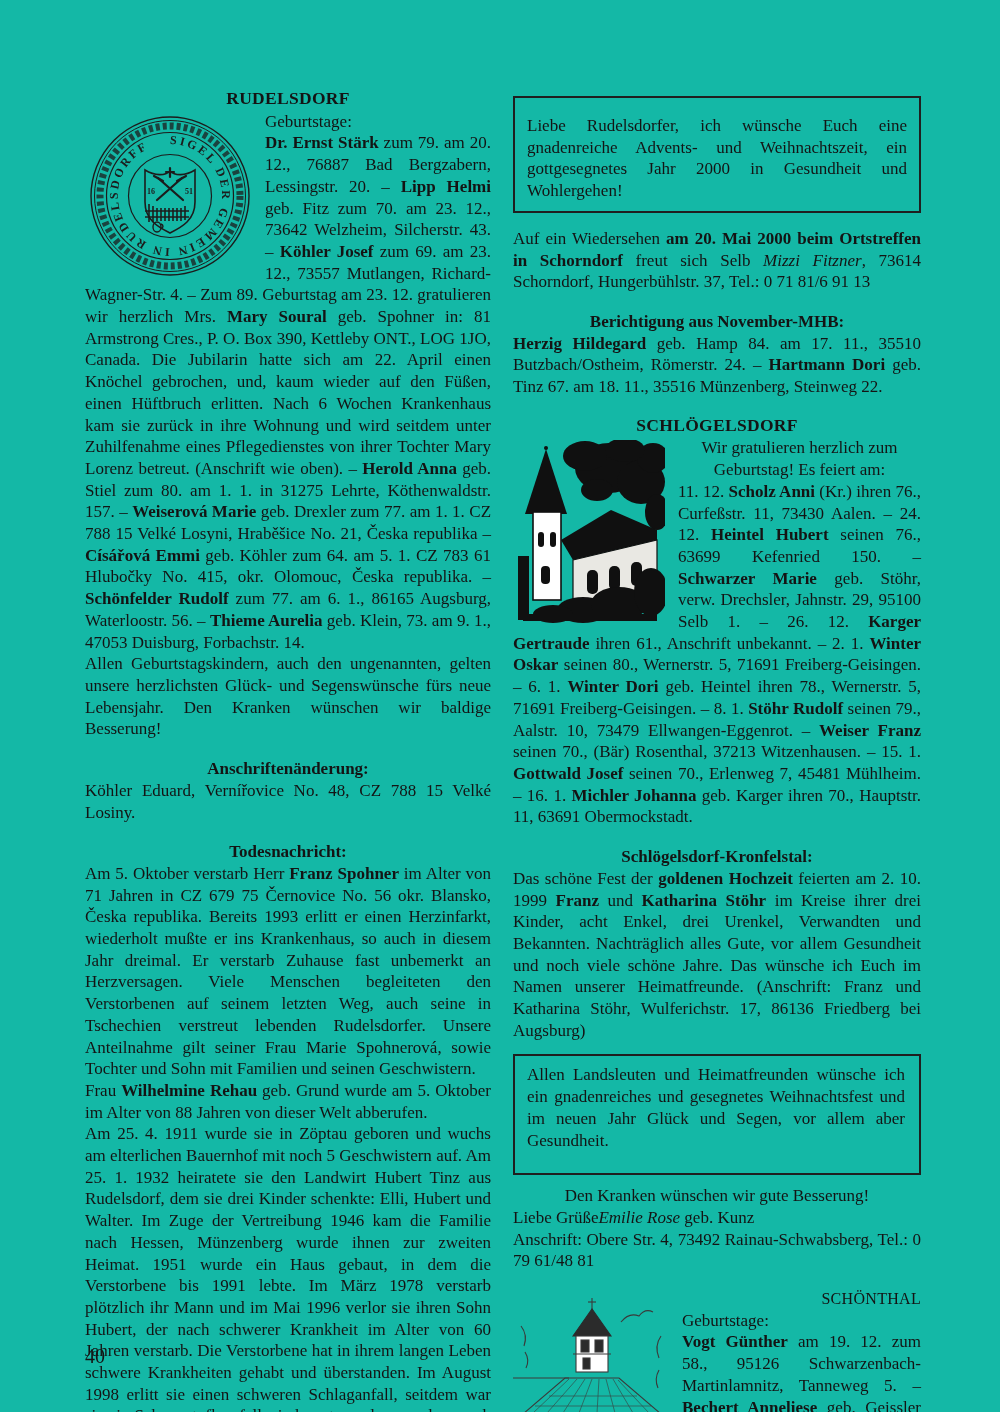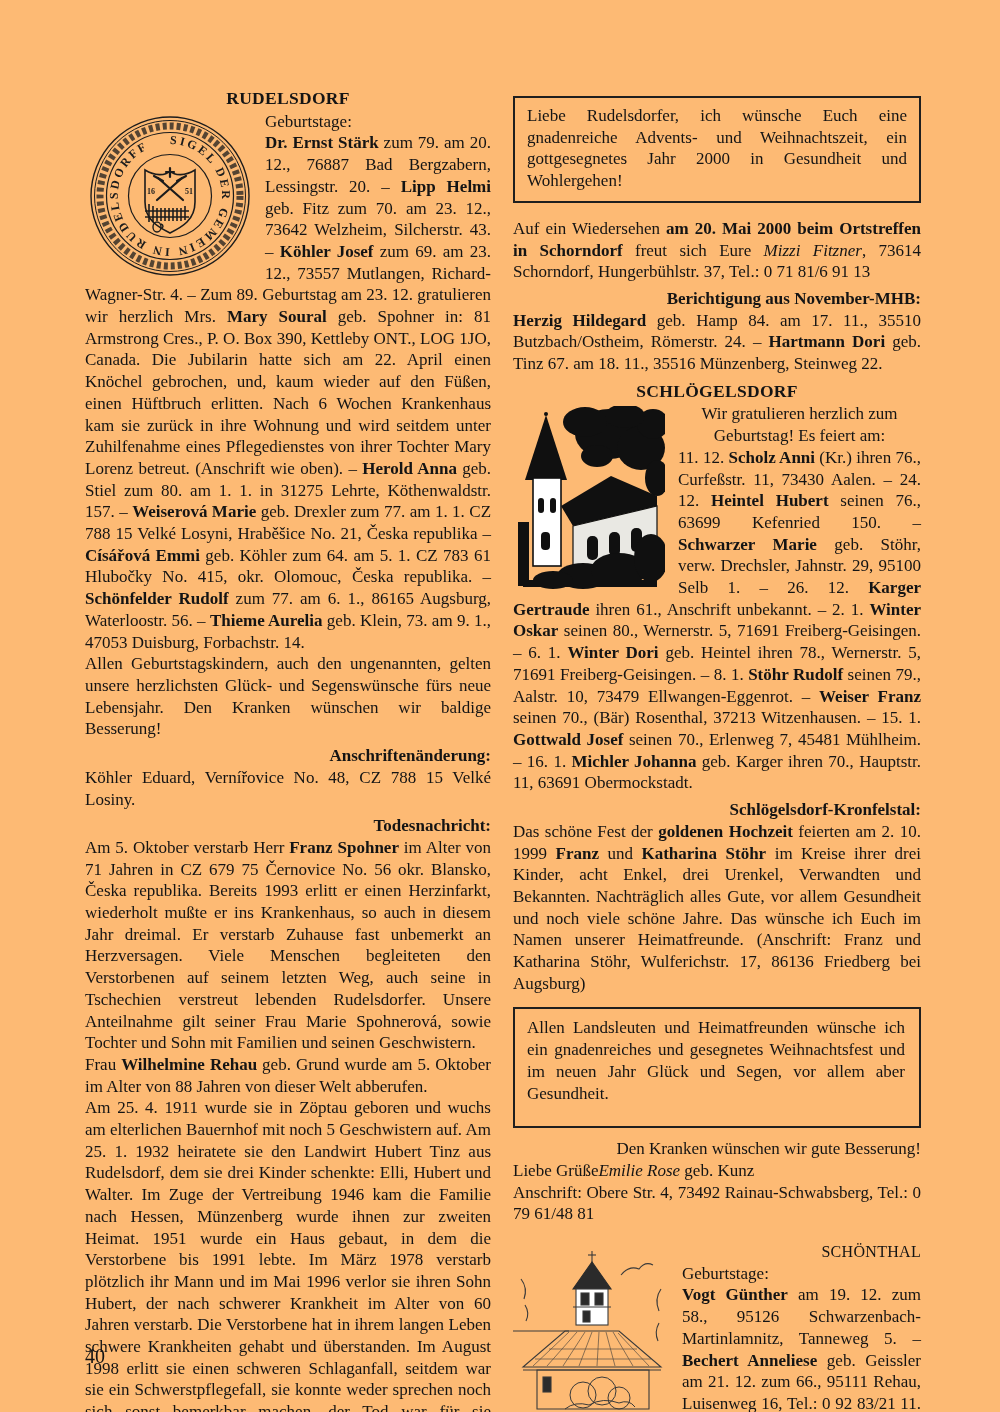--- a/index.html
+++ b/index.html
@@ -1,27 +1,27 @@
 <!DOCTYPE html>
 <html><head>
 <meta charset="utf-8">
 <style>
   html,body{margin:0;padding:0;background:#e8e8e8;}
   .page{
-    position:relative;width:1000px;height:1412px;background:#fdba74;
+    position:relative;width:1000px;height:1412px;background:#14b8a6;
     font-family:"Liberation Serif","DejaVu Serif",serif;color:#141414;
     overflow:hidden;
   }
   .col{position:absolute;font-size:17px;line-height:21.7px;text-align:justify;}
   .col-left{left:85px;top:88px;width:406px;}
   .col-right{left:513px;top:96px;width:408px;}
   .section-title{text-align:center;font-weight:700;font-size:17.5px;letter-spacing:.3px;margin:0 0 1px 0;}
   .p{margin:0;}
-  .bold-head{font-weight:700;margin:5px 0 0 0;text-align:right;}
-  .box{border:2px solid #1f1f1f;padding:7px 12px 9px 12px;margin:0 0 15px 0;}
+  .bold-head{font-weight:700;margin:18px 0 0 0;text-align:center;}
+  .box{border:2px solid #1f1f1f;padding:17px 12px 9px 12px;margin:0 0 15px 0;}
   .box2{border:2px solid #1f1f1f;padding:8px 14px 22px 12px;margin:13px 0 10px 0;}
   .seal{float:left;width:170px;height:164px;margin:3px 10px 0 0;}
   .church1{float:left;width:152px;height:186px;margin:3px 13px 2px 0;}
   .church2{float:left;width:158px;height:172px;margin:4px 11px 2px 0;}
   .clear{clear:both;}
   .sig-row{display:flex;justify-content:flex-start;}
   .page-number{position:absolute;left:85px;top:1345px;font-size:20px;font-family:"Liberation Serif",serif;color:#141414;}
   .inline-title{font-weight:400;font-size:16px;letter-spacing:.3px;text-align:right;padding-left:4px;}
   .label-line{text-align:left;padding-left:4px;}
   svg text{font-family:"Liberation Serif",serif;}
@@ -92,26 +92,26 @@
     <div class="p">Am 25. 4. 1911 wurde sie in Zöptau geboren und wuchs am elterlichen Bauernhof mit noch 5 Geschwistern auf. Am 25. 1. 1932 heiratete sie den Landwirt Hubert Tinz aus Rudelsdorf, dem sie drei Kinder schenkte: Elli, Hubert und Walter. Im Zuge der Vertreibung 1946 kam die Familie nach Hessen, Münzenberg wurde ihnen zur zweiten Heimat. 1951 wurde ein Haus gebaut, in dem die Verstorbene bis 1991 lebte. Im März 1978 verstarb plötzlich ihr Mann und im Mai 1996 verlor sie ihren Sohn Hubert, der nach schwerer Krankheit im Alter von 60 Jahren verstarb. Die Verstorbene hat in ihrem langen Leben schwere Krankheiten gehabt und überstanden. Im August 1998 erlitt sie einen schweren Schlaganfall, seitdem war sie ein Schwerstpflegefall, sie konnte weder sprechen noch sich sonst bemerkbar machen, der Tod war für sie Erlösung. Von 1991 ab wohnte sie bei ihrem Sohn Walter und seiner Frau Irmtraud, die sie aufopfernd pflegten. Für die Münzenberger Bevölkerung war die Verstorbene von 1950 bis 1990 die „Ersatz-Apotheke“, da es in Münzendorf keine Apotheke gibt. Darum war sie überall beliebt, sie hatte stets für jeden ein gutes Wort. Verwandte und Freunde haben am 8. Oktober in der überfüllten Trauerhalle Abschied von der Toten genommen. Auch die kath. Kirche konnte beim anschließenden Requiem die große Trauergemeinde nicht fassen. Herr, gib ihr die ewige Ruhe!</div>
 
   </div>
 
   <div class="col col-right">
 
     <div class="box">
       <span>Liebe Rudelsdorfer, ich wünsche Euch eine gnadenreiche Advents- und Weihnachtszeit, ein gottgesegnetes Jahr 2000 in Gesundheit und Wohlergehen!</span>
     </div>
 
-    <div class="p"><span>Auf ein Wiedersehen </span><b>am 20. Mai 2000 beim Ortstreffen in Schorndorf</b><span> freut sich Eure </span><i>Mizzi Fitzner</i><span>, 73614 Schorndorf, Hungerbühlstr. 37, Tel.: 0 71 81/6 91 13</span></div>
+    <div class="p"><span>Auf ein Wiedersehen </span><b>am 20. Mai 2000 beim Ortstreffen in Schorndorf</b><span> freut sich Selb </span><i>Mizzi Fitzner</i><span>, 73614 Schorndorf, Hungerbühlstr. 37, Tel.: 0 71 81/6 91 13</span></div>
 
     <div class="bold-head">Berichtigung aus November-MHB:</div>
     <div class="p"><b>Herzig Hildegard</b><span> geb. Hamp 84. am 17. 11., 35510 Butzbach/Ostheim, Römerstr. 24. – </span><b>Hartmann Dori</b><span> geb. Tinz 67. am 18. 11., 35516 Münzenberg, Steinweg 22.</span></div>
 
-    <div class="section-title" style="margin-top:6px;">SCHLÖGELSDORF</div>
+    <div class="section-title" style="margin-top:17px;">SCHLÖGELSDORF</div>
 
     <div class="p">
       <svg class="church1" viewBox="0 0 152 186" xmlns="http://www.w3.org/2000/svg">
         <g fill="#101010">
           <ellipse cx="96" cy="28" rx="34" ry="25"></ellipse>
           <ellipse cx="128" cy="42" rx="24" ry="22"></ellipse>
           <ellipse cx="72" cy="16" rx="22" ry="15"></ellipse>
           <ellipse cx="140" cy="18" rx="16" ry="15"></ellipse>
           <ellipse cx="112" cy="10" rx="20" ry="12"></ellipse>
           <ellipse cx="84" cy="50" rx="16" ry="11"></ellipse>
@@ -142,21 +142,21 @@
       <div class="clear"></div>
     </div>
 
     <div class="bold-head">Schlögelsdorf-Kronfelstal:</div>
     <div class="p"><span>Das schöne Fest der </span><b>goldenen Hochzeit</b><span> feierten am 2. 10. 1999 </span><b>Franz</b><span> und </span><b>Katharina Stöhr</b><span> im Kreise ihrer drei Kinder, acht Enkel, drei Urenkel, Verwandten und Bekannten. Nachträglich alles Gute, vor allem Gesundheit und noch viele schöne Jahre. Das wünsche ich Euch im Namen unserer Heimatfreunde. (Anschrift: Franz und Katharina Stöhr, Wulferichstr. 17, 86136 Friedberg bei Augsburg)</span></div>
 
     <div class="box2">
       <span>Allen Landsleuten und Heimatfreunden wünsche ich ein gnadenreiches und gesegnetes Weihnachtsfest und im neuen Jahr Glück und Segen, vor allem aber Gesundheit.</span>
     </div>
 
-    <div class="p" style="text-align:right;">Den Kranken wünschen wir gute Besserung!</div>
+    <div class="p" style="text-align:center;">Den Kranken wünschen wir gute Besserung!</div>
     <div class="p sig-row">
       <span>Liebe Grüße</span>
       <span><i>Emilie Rose</i><span> geb. Kunz</span></span>
     </div>
     <div class="p">Anschrift: Obere Str. 4, 73492 Rainau-Schwabsberg, Tel.: 0 79 61/48 81</div>
 
     <div class="p" style="margin-top:16px;">
       <svg class="church2" viewBox="0 0 158 172" xmlns="http://www.w3.org/2000/svg">
         <g stroke="#3a3a3a" stroke-width="1.1" fill="none">
           <line x1="79" y1="6" x2="79" y2="20"></line>

